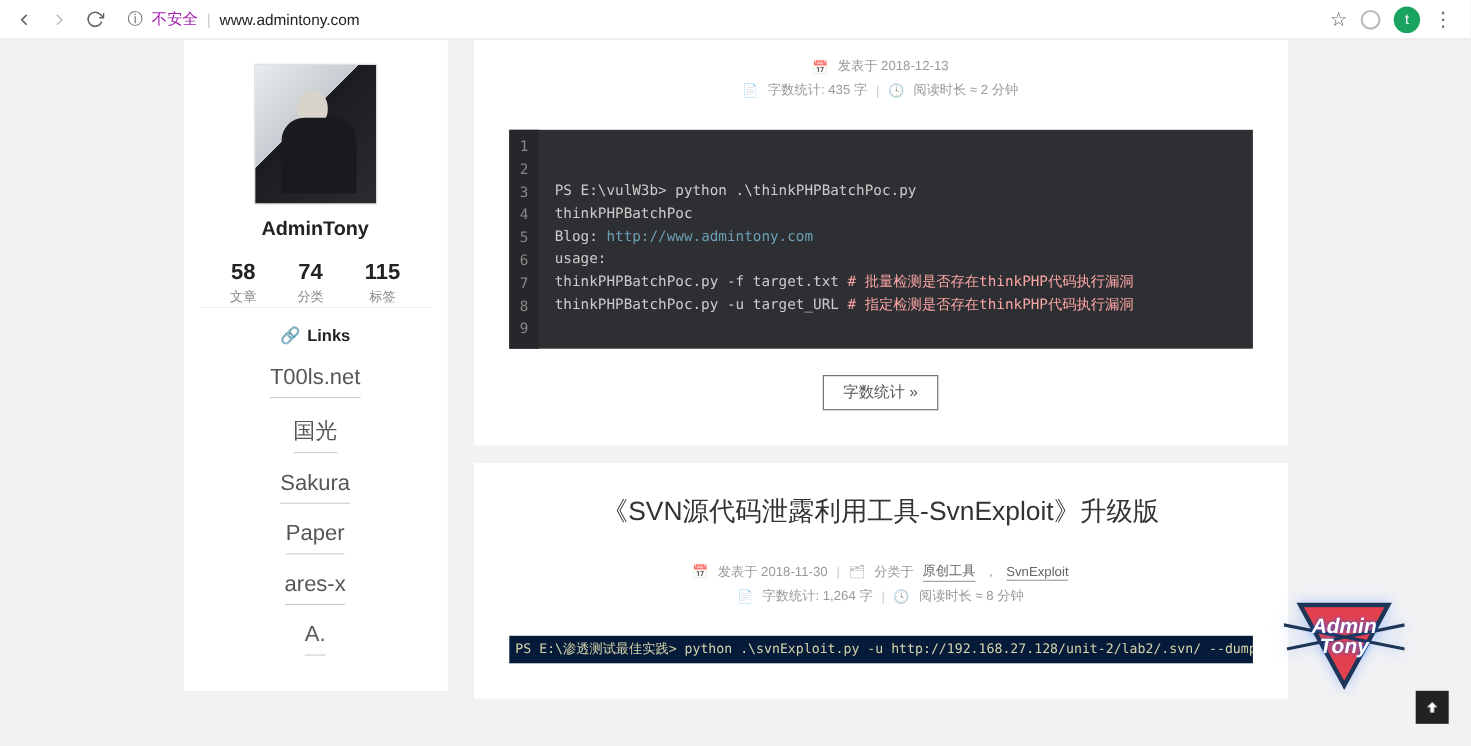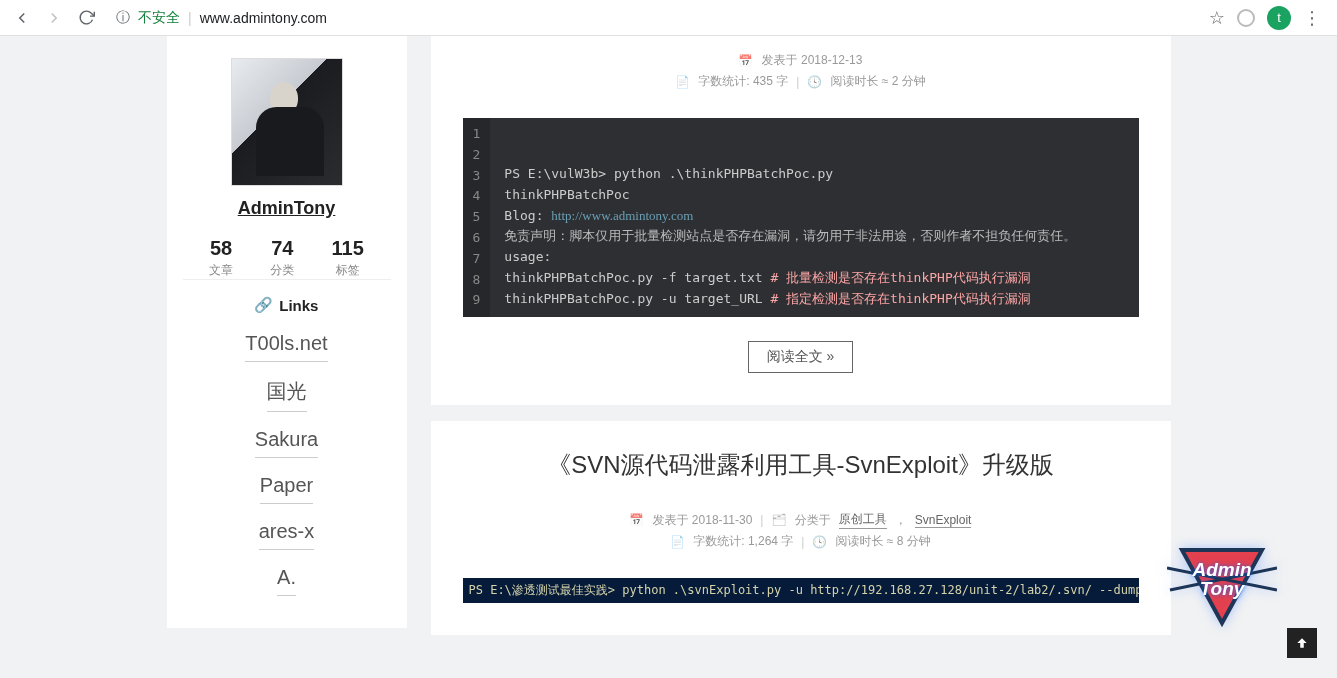--- a/index.html
+++ b/index.html
@@ -33,21 +33,21 @@
     .nav-btn.disabled { color: #c0c0c0; }
     .addr-bar {
       flex: 1;
       display: flex;
       align-items: center;
       gap: 8px;
       padding: 0 12px;
       font-size: 14px;
       color: #5f6368;
     }
-    .addr-bar .insecure { color: #15803d; }
+    .addr-bar .insecure { color: #a21caf; }
     .addr-bar .pipe { color: #ccc; }
     .addr-bar .url { color: #202124; }
     .chrome-icons {
       display: flex;
       align-items: center;
       gap: 12px;
       padding-right: 8px;
     }
     .star-icon { color: #5f6368; font-size: 18px; }
     .circle-ext { width: 18px; height: 18px; border: 2px solid #bbb; border-radius: 50%; }
@@ -87,21 +87,20 @@
       content:""; position:absolute; top:18%; left:35%; width:28px; height:32px; background:#d8d4cc; border-radius:50% 50% 45% 45%;
     }
     .avatar-img::after{
       content:""; position:absolute; top:38%; left:22%; width:62%; height:55%; background:#181a1e; border-radius:30% 30% 0 0;
     }
     .site-title {
       font-size: 18px;
       font-weight: 600;
       color: #222;
       margin-bottom: 18px;
-      text-decoration: underline;
     }
     .stats {
       display: flex;
       justify-content: space-around;
       padding: 0 8px 0;
       border-bottom: 1px solid #eee;
       margin-bottom: 16px;
     }
     .stat .num { font-size: 20px; font-weight: 600; color: #222; }
     .stat .lbl { font-size: 12px; color: #888; margin-top: 2px; }
@@ -173,21 +172,21 @@
       background: #25272a;
       color: #888;
       padding: 6px 10px;
       text-align: right;
       user-select: none;
     }
     .code-lines { padding: 6px 14px; flex:1;margin-top:40px; }
     .code-lines .ln { white-space: pre; }
     .tok-cmt { color: #fca5a5; }
     .tok-date { color: #6a9fb5; }
-    .tok-url { color: #6a9fb5; font-family: Liberation Serif, serif; }
+    .tok-url { color: #6a9fb5; }
     .tok-cn { color: #bbb; }
 
     .read-more {
       display: block;
       margin: 0 auto;
       padding: 6px 18px;
       border: 1px solid #666;
       color: #555;
       font-size: 14px;
       background: transparent;
@@ -338,29 +337,28 @@
             <div>5</div>
             <div>6</div>
             <div>7</div>
             <div>8</div>
             <div>9</div>
           </div>
         <div class="code-lines" id="code1-lines">
             <div class="ln">PS E:\vulW3b&gt; python .\thinkPHPBatchPoc.py</div>
             <div class="ln">thinkPHPBatchPoc</div>
             <div class="ln">Blog: <span class="tok-url">http://www.admintony.com</span></div>
-            <div class="ln"><span class="tok-cn">免责声明：脚本仅用于批量检测站点是否存在漏洞，请勿用于非法用途，否则作者不担负任何责任。</span></div>
             <div class="ln"></div>
             <div class="ln">usage:</div>
             <div class="ln">thinkPHPBatchPoc.py -f target.txt <span class="tok-cmt"># 批量检测是否存在thinkPHP代码执行漏洞</span></div>
             <div class="ln">thinkPHPBatchPoc.py -u target_URL <span class="tok-cmt"># 指定检测是否存在thinkPHP代码执行漏洞</span></div>
           </div>
       </div>
 
-      <button class="read-more">阅读全文 »</button>
+      <button class="read-more">字数统计 »</button>
     </article>
 
     <article class="post-card">
       <h2 class="post-title">《SVN源代码泄露利用工具-SvnExploit》升级版</h2>
       <div class="post-meta-top">
         <div class="meta-row">
           <span class="meta-icon">📅</span>
           <span>
             <span>发表于</span>
             <span>2018-11-30</span>

